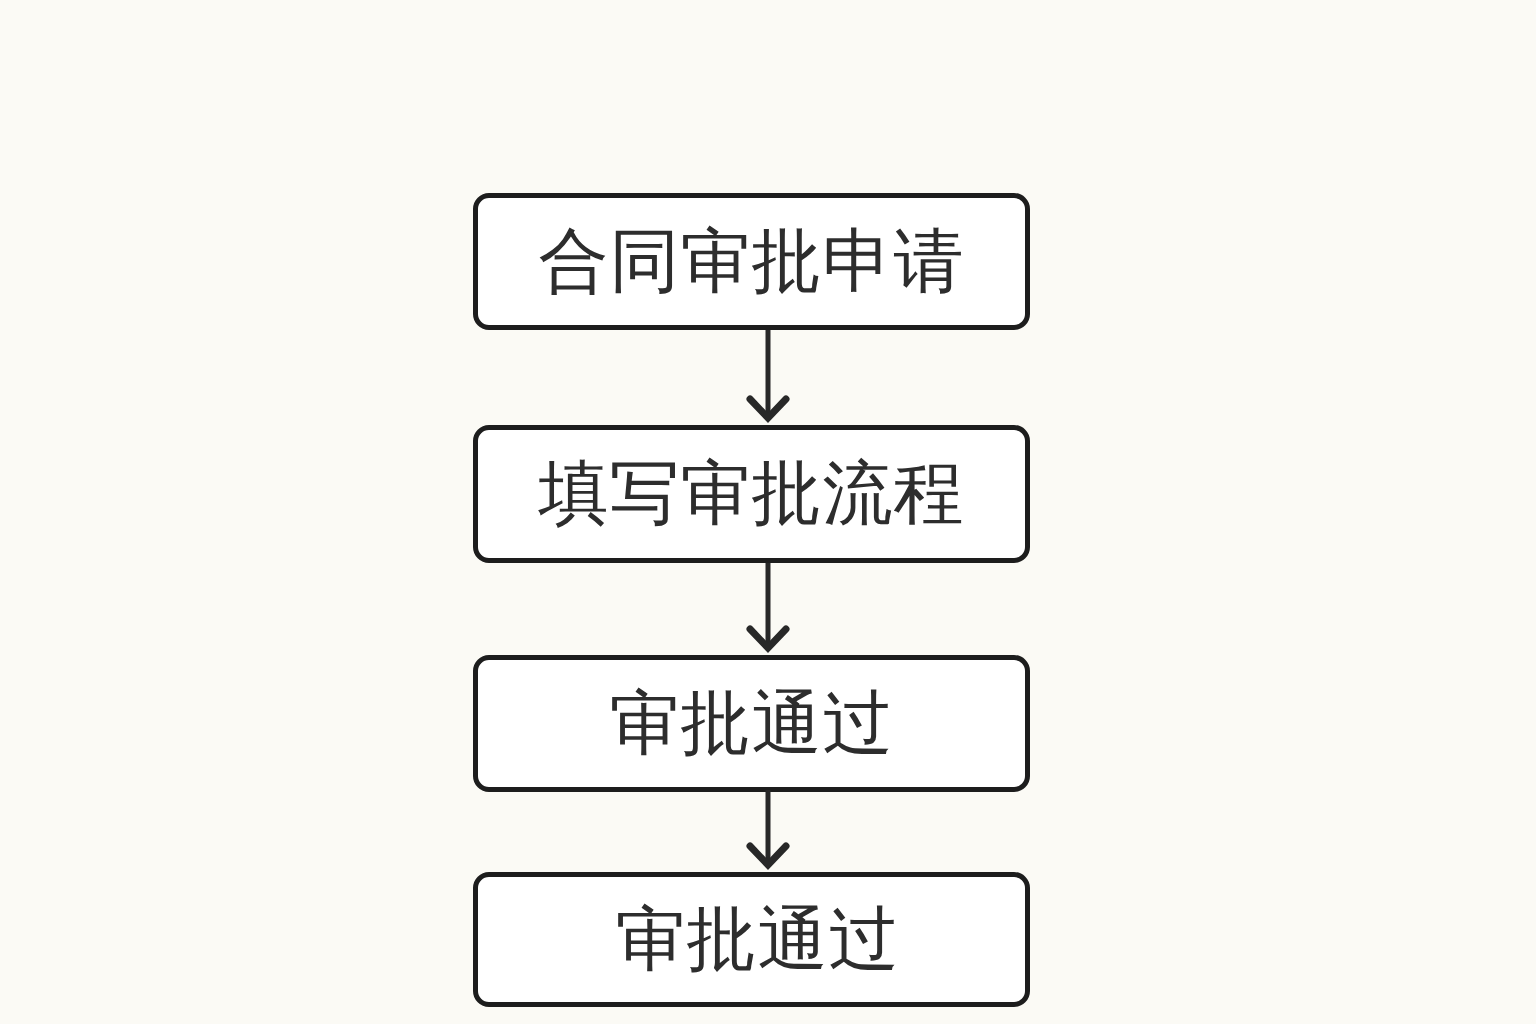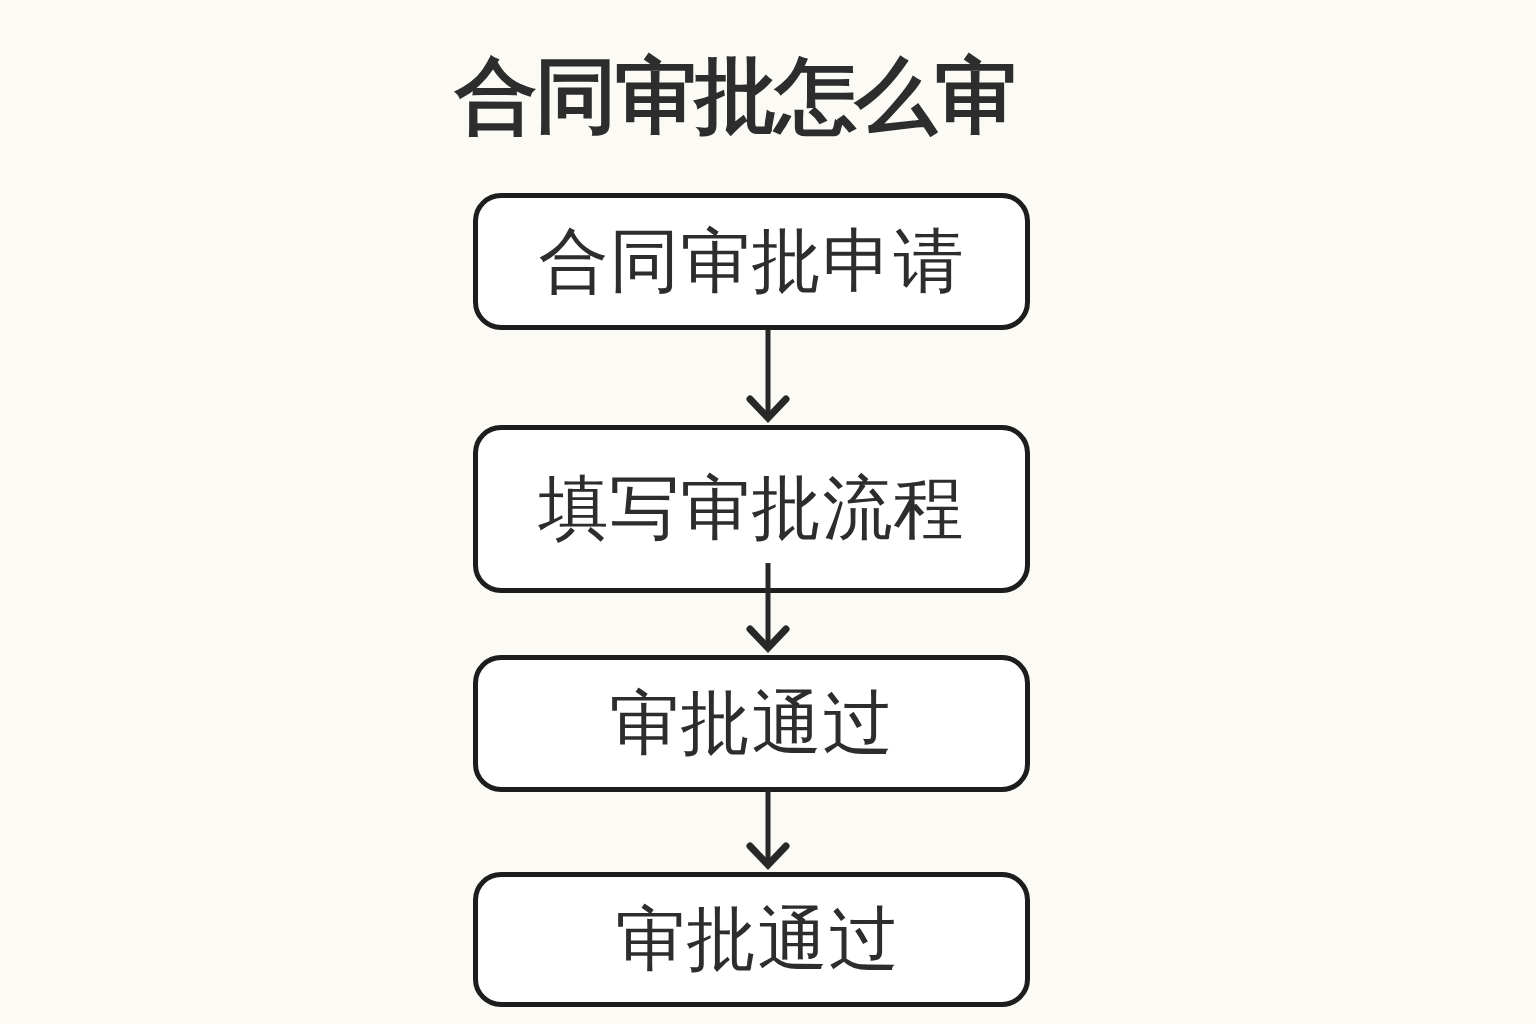--- a/index.html
+++ b/index.html
@@ -34,34 +34,34 @@
     letter-spacing: -2px;
     color: var(--text);
     white-space: nowrap;
   }
   .step {
     position: absolute;
     left: 473px;
     width: 557px;
     background: var(--box-fill);
     border: 5px solid var(--box-border);
-    border-radius: 28px;
+    border-radius: 16px;
     display: flex;
     align-items: center;
     justify-content: center;
   }
   .step-label {
     font-size: 70px;
     font-weight: 500;
     color: var(--text);
     letter-spacing: 1px;
     white-space: nowrap;
   }
   .step-1 { top: 193px; height: 137px; }
-  .step-2 { top: 425px; height: 168px; }
+  .step-2 { top: 425px; height: 138px; }
   .step-3 { top: 655px; height: 137px; }
   .step-4 { top: 872px; height: 135px; padding-left: 12px; }
   .arrow {
     position: absolute;
     left: 744px;
     display: block;
   }
   .arrow-1 { top: 330px; }
   .arrow-2 { top: 563px; }
   .arrow-3 { top: 790px; }
@@ -70,21 +70,20 @@
     fill: none;
   }
   .arrow line { stroke-width: 5; }
   .arrow polyline { stroke-width: 7; stroke-linecap: round; stroke-linejoin: miter; }
 </style>
 </head>
 <body>
 
 <div class="canvas">
 
-  <h1 class="title">合同审批怎么审</h1>
 
   <div class="step step-1">
     <span class="step-label">合同审批申请</span>
   </div>
 
   <svg class="arrow arrow-1" width="48" height="95" viewBox="0 0 48 95" aria-hidden="true">
     <line x1="24" y1="0" x2="24" y2="88"></line>
     <polyline points="6,69 24,88 42,69"></polyline>
   </svg>
 

